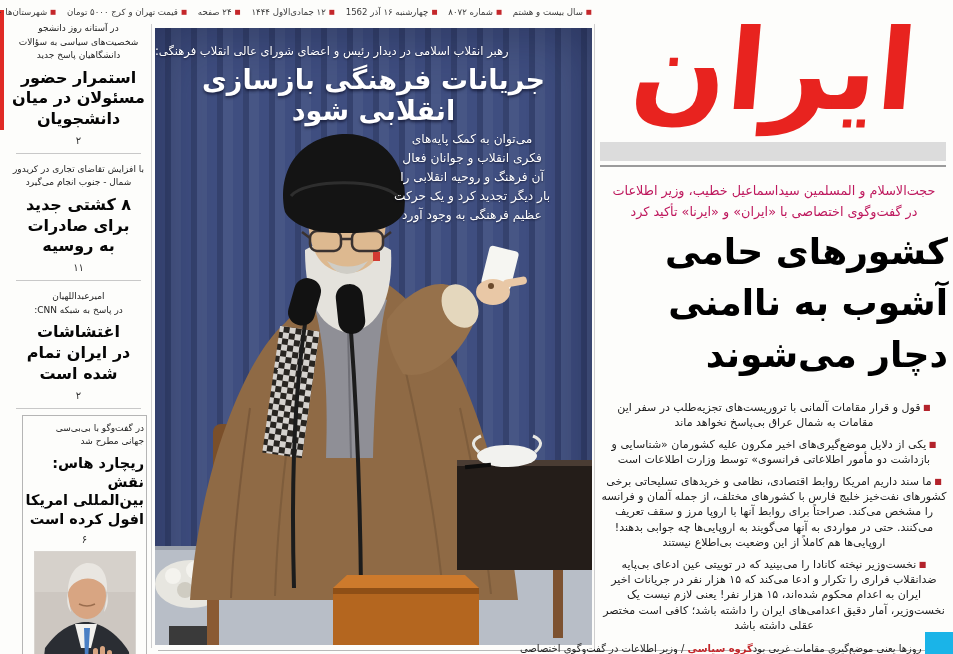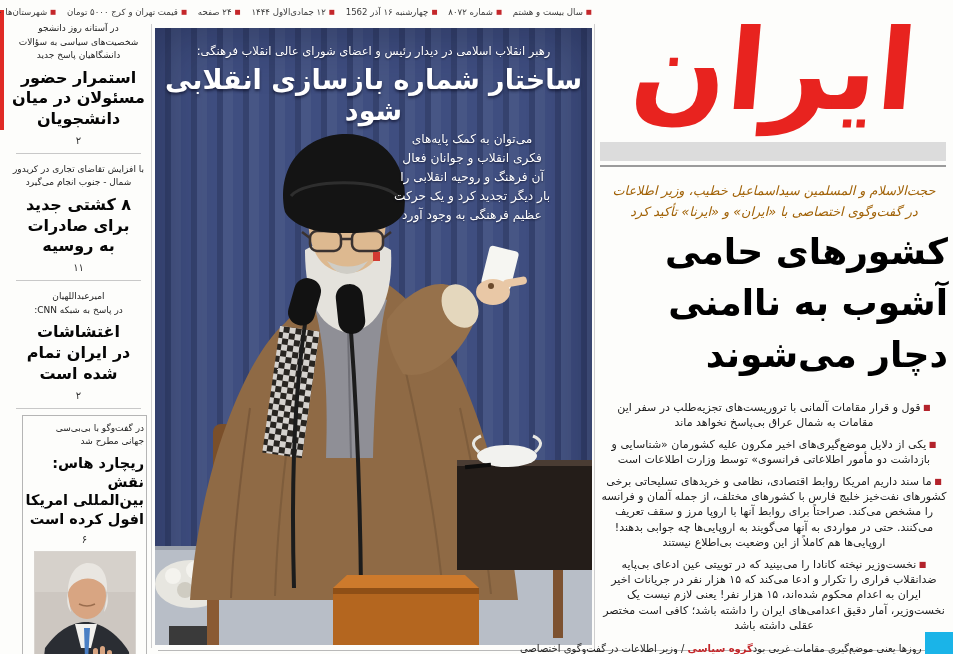--- a/index.html
+++ b/index.html
@@ -40,21 +40,21 @@
   .portrait-wrap { margin:6px auto 0; width:102px; height:136px; border:1px solid #d8d4cf; background:#cdc7c1; }
 
   
   .photo {
     position:absolute; left:155px; top:28px; width:437px; height:617px; overflow:hidden;
     background:repeating-linear-gradient(90deg,#3f4e80 0 10px,#35426e 10px 16px,#475685 16px 26px);
     box-shadow:inset 0 0 60px rgba(10,15,40,.45);
   }
   .photo svg { position:absolute; inset:0; }
   .ph-kicker {
-    position:absolute; top:16px; left:0; width:100%; text-align:center;
+    position:absolute; top:16px; left:0; width:100%; text-align:left;
     color:#fff; font-size:11.5px; text-shadow:0 1px 2px rgba(0,0,20,.55);
   }
   .ph-headline {
     position:absolute; top:36px; left:0; width:100%; text-align:center;
     color:#fff; font-size:27px; font-weight:bold; text-shadow:0 2px 3px rgba(0,0,20,.55);
   }
   .ph-quote {
     position:absolute; top:102px; right:16px; width:208px; text-align:center;
     color:#fff; font-size:12.2px; line-height:1.55; white-space:pre-line;
     text-shadow:0 1px 2px rgba(0,0,20,.6);
@@ -66,21 +66,21 @@
   .logo-band { position:absolute; top:142px; left:0; right:2px; height:19px; background:#dcdcdc; }
   .logo-rule { position:absolute; top:165px; left:0; right:2px; height:2px; background:#9b9b9b; }
   .masthead {
     position:absolute; top:-14px; left:0; right:0; height:168px; z-index:2;
     display:flex; align-items:center; justify-content:center;
     font-size:112px; font-weight:bold; color:#e8231f; line-height:1;
     transform:skewX(-5deg);
   }
   .lead-kicker {
     position:absolute; top:180px; left:0; width:100%; text-align:center;
-    font-size:12.8px; line-height:1.65; color:#a16207; white-space:pre-line;font-style:italic;
+    font-size:12.8px; line-height:1.65; color:#be185d; white-space:pre-line;
   }
   .lead-headline {
     position:absolute; top:226px; left:0; width:100%; text-align:right;
     font-size:36px; font-weight:bold; color:#000; line-height:1.43; white-space:pre-line;
   }
   .lead-bullets { position:absolute; top:400px; left:0; width:100%; }
   .bullet { font-size:11px; line-height:1.4; color:#1c1c1c; text-align:center; margin-bottom:6px; }
   .bullet::before { content:"■ "; color:#b3232b; font-size:8px; position:relative; top:-1px; }
   .lead-footer {
     position:absolute; top:643px; left:0; width:100%;
@@ -256,21 +256,21 @@
     </g>
 
     <g>
       <polygon points="178,560 324,560 310,547 192,547" fill="#cd7a2c"></polygon>
       <rect x="178" y="560" width="146" height="57" fill="#b4661f"></rect>
       <rect x="178" y="560" width="146" height="6" fill="#8f4f16"></rect>
     </g>
   </svg>
 
   <div class="ph-kicker">رهبر انقلاب اسلامی در دیدار رئیس و اعضای شورای عالی انقلاب فرهنگی:</div>
-  <div class="ph-headline">ساختار شماره بازسازی انقلابی شود</div>
+  <div class="ph-headline">جریانات فرهنگی بازسازی انقلابی شود</div>
   <div class="ph-quote">می‌توان به کمک پایه‌های
 فکری انقلاب و جوانان فعال
 آن فرهنگ و روحیه انقلابی را
 بار دیگر تجدید کرد و یک حرکت
 عظیم فرهنگی به وجود آورد</div>
   <div class="ph-quote-mark"></div>
 </div>
 
 <div class="lead">
   <div class="logo-band"></div>

